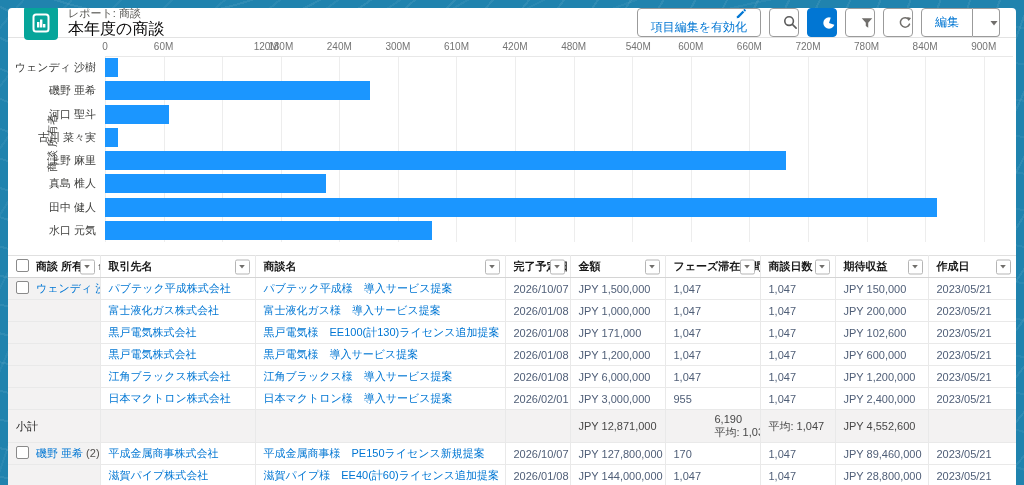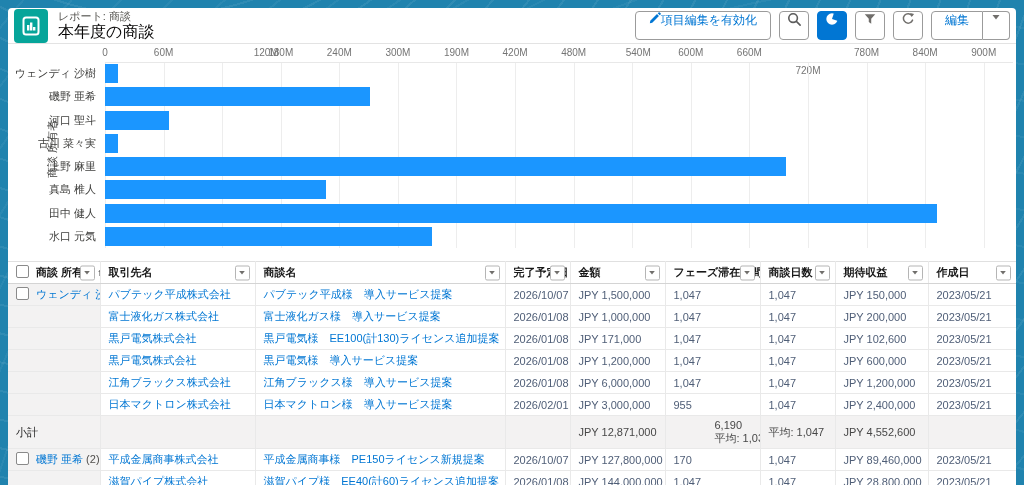--- a/index.html
+++ b/index.html
@@ -8,30 +8,30 @@
   body {
     background-color:#2083ae;
     background-image:repeating-radial-gradient(circle at 15% -60%, transparent 0 26px, rgba(255,255,255,.07) 26px 28px),
                      repeating-radial-gradient(circle at 90% 160%, transparent 0 34px, rgba(255,255,255,.05) 34px 36px);
     position:relative;
   }
   .card { position:absolute; left:8px; top:8px; width:1008px; height:477px;
     background:#fff; border-radius:4px 4px 0 0; overflow:hidden; }
 
   
-  .hdr { display:flex; align-items:center; height:36px; padding:0 6px;
+  .hdr { display:flex; align-items:center; height:30px; padding:0 16px;
     border-bottom:1px solid #e3e3e3; }
   .hdr-icon { width:34px; height:34px; border-radius:4px; display:flex;
     align-items:center; justify-content:center; margin-right:10px; flex:0 0 auto; }
   .crumb { font-size:11px; color:#54534f; line-height:13px; }
   .title { font-size:16px; font-weight:400; color:#080707; line-height:18px; }
   .actions { margin-left:auto; display:flex; align-items:center; gap:8px; }
   .btn { height:29px; background:#fff; border:1px solid #9b9b9b; border-radius:4px;
-    display:inline-flex; align-items:flex-start; justify-content:center; 
-    font-size:12px; color:#0176d3; padding:0 13px; cursor:pointer; }
+    display:inline-flex; align-items:flex-end; justify-content:center; 
+    font-size:12px; color:#0176d3; padding:0 13px; cursor:pointer;flex-direction:column; }
   .btn.iconbtn { width:30px; padding:0; color:#706e6b; }
   .btn.active-toggle { background:#0176d3; border-color:#0176d3; }
   .split { display:inline-flex; }
   .split .btn:first-child { border-radius:4px 0 0 4px; }
   .split .btn:last-child { border-radius:0 4px 4px 0; border-left:none; width:27px; padding:0; }
 
   
   .chart { position:relative; height:209px; }
   .y-title { position:absolute; left:44px; top:50%;
     transform:translate(-50%,-50%) rotate(-90deg); font-size:11px; color:#3e3e3c;
@@ -135,27 +135,27 @@
 
   <div class="chart">
     <div class="y-title">商談 所有者</div>
     <div class="xlabels">
         <span style="left: 0%;">0</span>
         <span style="left: 6.45161%;">60M</span>
         <span style="left: 12.9032%; margin-left: 44px;">120M</span>
         <span style="left: 19.3548%;">180M</span>
         <span style="left: 25.8065%;">240M</span>
         <span style="left: 32.2581%;">300M</span>
-        <span style="left: 38.7097%;">190M</span>
+        <span style="left: 38.7097%;">610M</span>
         <span style="left: 45.1613%;">420M</span>
         <span style="left: 51.6129%;">480M</span>
         <span style="left: 58.0645%; padding-left: 12px;">540M</span>
         <span style="left: 64.5161%;">600M</span>
         <span style="left: 70.9677%;">660M</span>
-        <span style="left: 77.4194%; margin-top: 18px;">720M</span>
+        <span style="left: 77.4194%;">720M</span>
         <span style="left: 83.871%;">780M</span>
         <span style="left: 90.3226%;">840M</span>
         <span style="left: 96.7742%;">900M</span>
       </div>
     <div class="plotgrid">
         <div class="gridline" style="left: 0%;"></div>
         <div class="gridline" style="left: 6.45161%;"></div>
         <div class="gridline" style="left: 12.9032%;"></div>
         <div class="gridline" style="left: 19.3548%;"></div>
         <div class="gridline" style="left: 25.8065%;"></div>

